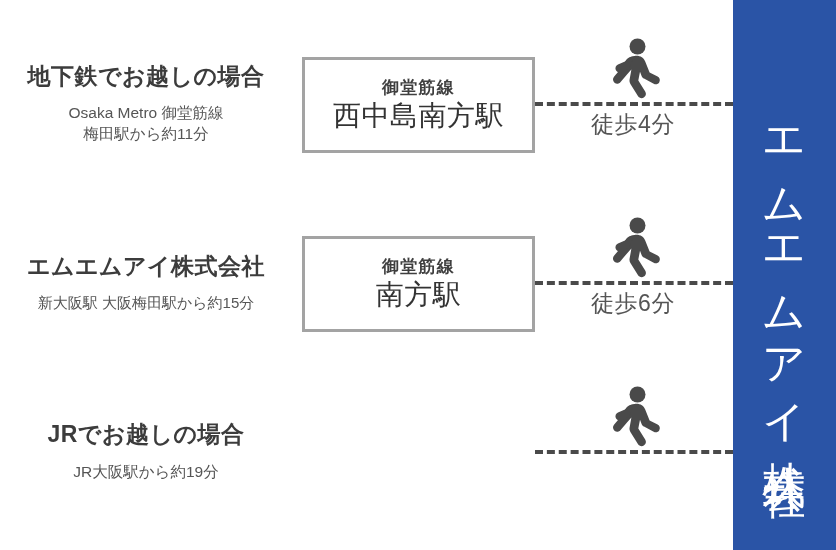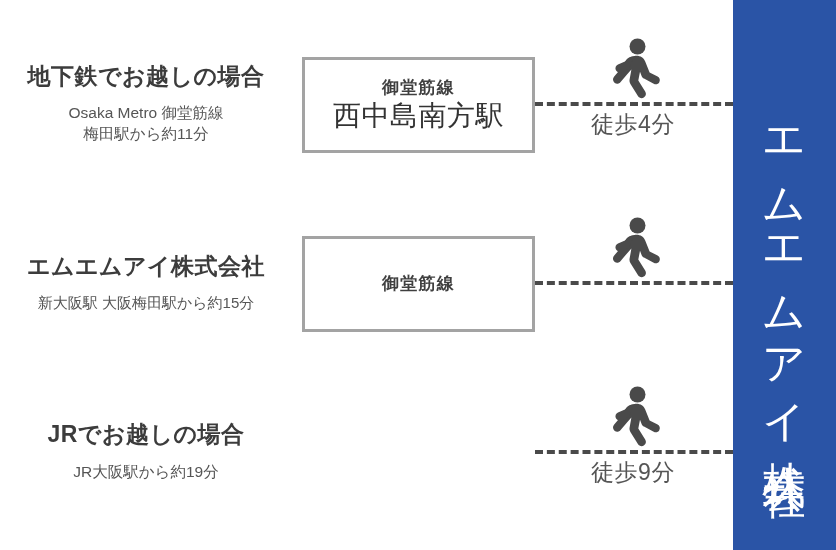--- a/index.html
+++ b/index.html
@@ -118,47 +118,48 @@
   <div class="row row-1">
     <div class="left-col">
       <div class="head-title">エムエムアイ株式会社</div>
       <div class="head-sub">
         <span>新大阪駅 大阪梅田駅から約15分</span>
         <span></span>
       </div>
     </div>
     <div class="station-box">
       <div class="line-name">御堂筋線</div>
+      <div class="station-name">南方駅</div>
     </div>
     <div class="dash-line"></div>
     <div class="walk-icon">
       <svg viewBox="0 0 58 62" xmlns="http://www.w3.org/2000/svg">
         <circle cx="33.5" cy="8.5" r="8.0" fill="#4a4a4a"></circle>
         <path d="M30.5 18 C35.5 17.2 39.6 19.4 41.2 23.6 L45.6 34.4 L53.6 38.6 C55.8 39.8 56.4 42.2 55.3 44.2 C54.2 46.2 51.7 46.8 49.7 45.7 L40.0 40.6 C38.9 40.0 38.0 39.0 37.5 37.7 L36.0 33.8 L34.3 42.6 L41.2 53.6 C42.6 55.8 41.9 58.4 39.8 59.6 C37.7 60.8 35.2 60.1 33.9 58.0 L26.4 45.9 C25.6 44.6 25.3 43.1 25.6 41.6 L27.4 31.5 L23.0 36.4 L16.4 44.2 C14.9 46.0 12.3 46.2 10.5 44.7 C8.7 43.2 8.5 40.6 10.0 38.8 L17.4 30.0 L21.4 23.0 C23.2 20.1 26.3 18.3 30.5 18 Z" fill="#4a4a4a"></path>
         <path d="M30.0 18.6 C26.7 18.9 24.0 20.3 22.1 22.9 L14.0 26.6 C11.8 27.6 10.9 30.0 11.8 32.1 C12.7 34.2 15.1 35.1 17.3 34.2 L25.2 30.6 Z" fill="#4a4a4a"></path>
       </svg>
     </div>
+    <div class="walk-time">徒歩6分</div>
   </div>
 
   <div class="row row-2">
     <div class="left-col">
       <div class="head-title">JRでお越しの場合</div>
       <div class="head-sub">
         <span>JR大阪駅から約19分</span>
         <span></span>
       </div>
     </div>
     <div class="dash-line"></div>
     <div class="walk-icon">
       <svg viewBox="0 0 58 62" xmlns="http://www.w3.org/2000/svg">
         <circle cx="33.5" cy="8.5" r="8.0" fill="#4a4a4a"></circle>
         <path d="M30.5 18 C35.5 17.2 39.6 19.4 41.2 23.6 L45.6 34.4 L53.6 38.6 C55.8 39.8 56.4 42.2 55.3 44.2 C54.2 46.2 51.7 46.8 49.7 45.7 L40.0 40.6 C38.9 40.0 38.0 39.0 37.5 37.7 L36.0 33.8 L34.3 42.6 L41.2 53.6 C42.6 55.8 41.9 58.4 39.8 59.6 C37.7 60.8 35.2 60.1 33.9 58.0 L26.4 45.9 C25.6 44.6 25.3 43.1 25.6 41.6 L27.4 31.5 L23.0 36.4 L16.4 44.2 C14.9 46.0 12.3 46.2 10.5 44.7 C8.7 43.2 8.5 40.6 10.0 38.8 L17.4 30.0 L21.4 23.0 C23.2 20.1 26.3 18.3 30.5 18 Z" fill="#4a4a4a"></path>
         <path d="M30.0 18.6 C26.7 18.9 24.0 20.3 22.1 22.9 L14.0 26.6 C11.8 27.6 10.9 30.0 11.8 32.1 C12.7 34.2 15.1 35.1 17.3 34.2 L25.2 30.6 Z" fill="#4a4a4a"></path>
       </svg>
     </div>
-    <div class="walk-time">徒歩9分</div>
   </div>
 
   <div class="banner">
     <div class="banner-text">エムエムアイ株式会社</div>
   </div>
 
 </div>
 
 </body></html>

